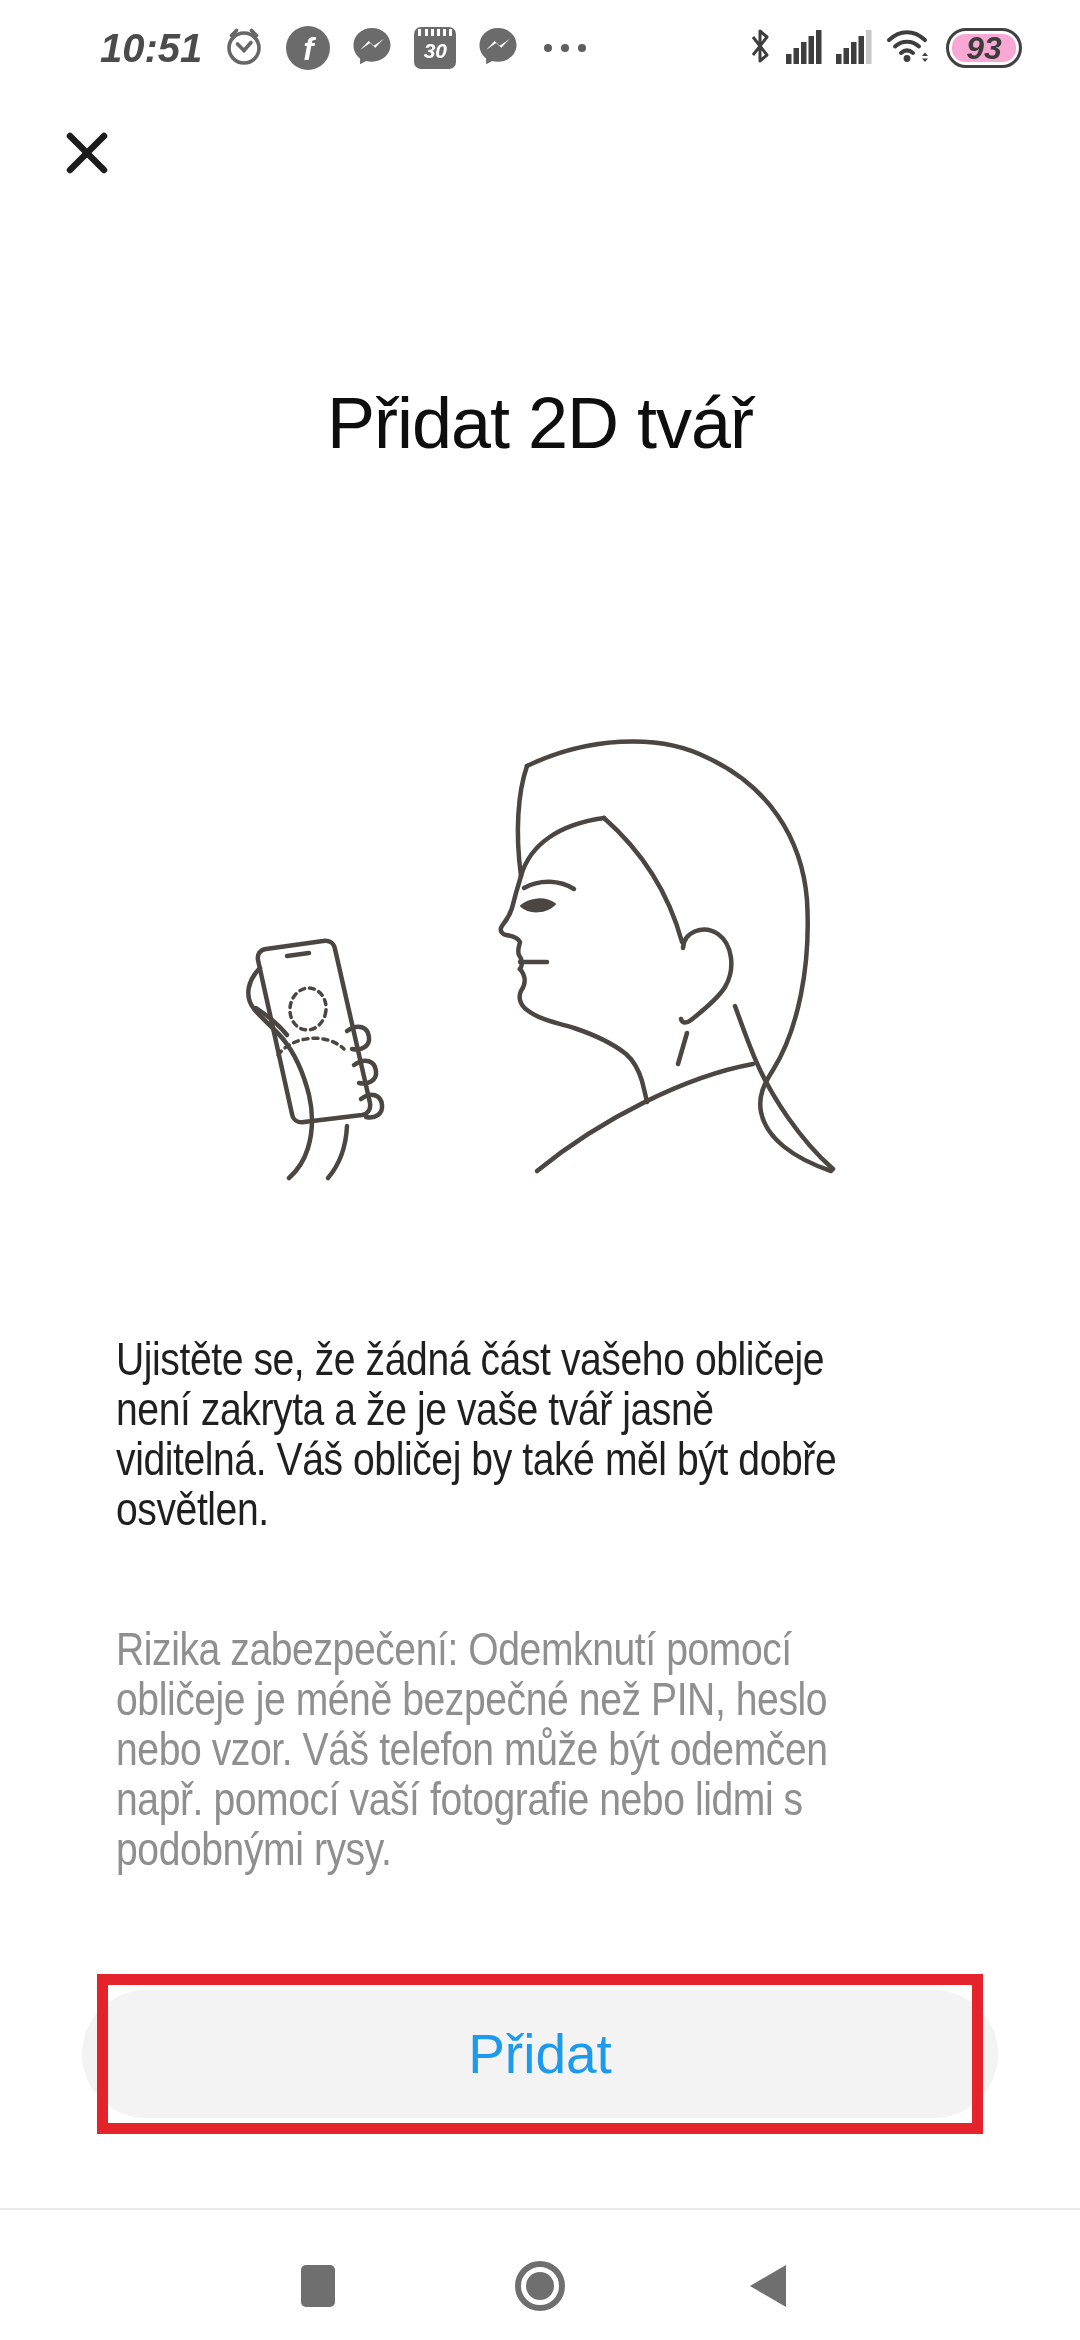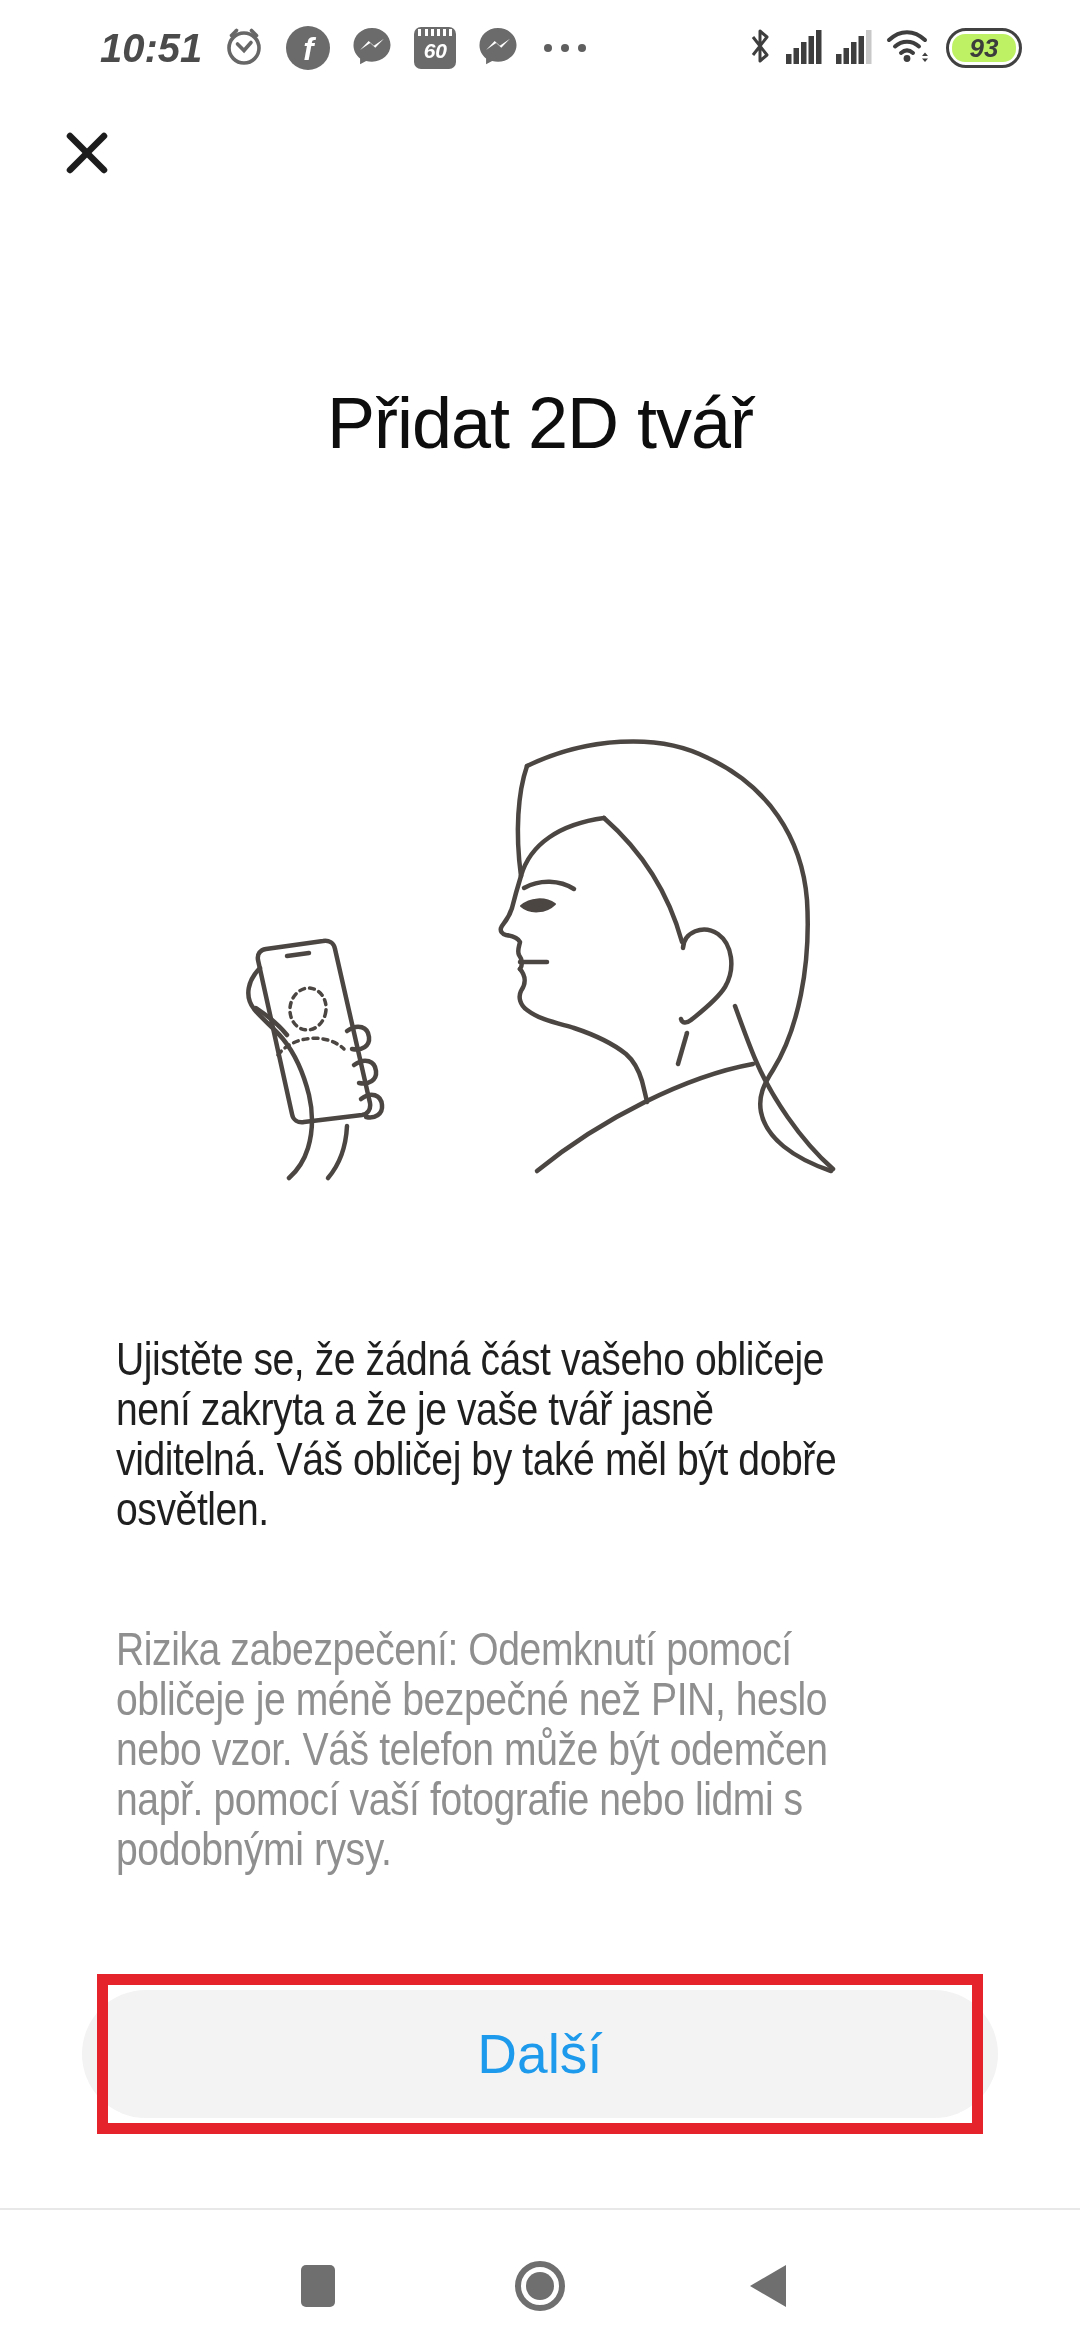--- a/index.html
+++ b/index.html
@@ -34,23 +34,23 @@
   .cal-day{ color:#fff; font-size:21px; font-weight:700; margin-top:6px; letter-spacing:0; }
   .cal-holes{ position:absolute; top:2px; left:4px; right:4px; display:flex; justify-content:space-between; }
   .cal-holes i{ width:3px; height:7px; background:#fff; display:block; }
   .dots{ display:flex; gap:9px; align-items:center; margin-left:4px; }
   .dots i{ width:8px; height:8px; border-radius:50%; background:#5f5f5f; display:block; }
   .battery{
     width:76px; height:40px; border:3.5px solid #414141; border-radius:20px;
     padding:3px; display:flex;
   }
   .battery-fill{
-    flex:1; background:#bef264; border-radius:13px;
+    flex:1; background:#f9a8d4; border-radius:13px;
     display:flex; align-items:center; justify-content:center;
-    font-size:26px; font-weight:700; color:#3c3c3c;
+    font-size:32px; font-weight:700; color:#3c3c3c;
   }
 
   
   .close-btn{ position:absolute; left:58px; top:124px; width:58px; height:58px; }
 
   
   .page-title{
     position:absolute; top:382px; left:0; width:100%;
     text-align:center; font-size:72px; font-weight:400; color:#0e0e0e;
     letter-spacing:-1px;
@@ -132,21 +132,21 @@
 
     <span class="cal-badge">
       <span class="cal-holes">
           <i></i>
           <i></i>
           <i></i>
           <i></i>
           <i></i>
           <i></i>
         </span>
-      <span class="cal-day">60</span>
+      <span class="cal-day">30</span>
     </span>
 
     <span>
       <svg width="44" height="44" viewBox="0 0 24 24">
         <path d="M12 2.2 C6.3 2.2 1.9 6.4 1.9 11.6 C1.9 14.5 3.3 17.1 5.5 18.8 L5.5 22 L8.8 20.2 C9.8 20.5 10.9 20.6 12 20.6 C17.7 20.6 22.1 16.5 22.1 11.5 C22.1 6.4 17.7 2.2 12 2.2 Z" fill="#6b6b6b"></path>
         <path d="M5.5 14.2 L10.2 9.3 L13 11.8 L18.5 8 L13.8 12.9 L11 10.4 Z" fill="#ffffff"></path>
       </svg>
     </span>
 
     <span class="dots">
@@ -259,21 +259,21 @@
 </div>
 
 <div class="para para-note">
   <div>Rizika zabezpečení: Odemknutí pomocí</div>
   <div>obličeje je méně bezpečné než PIN, heslo</div>
   <div>nebo vzor. Váš telefon může být odemčen</div>
   <div>např. pomocí vaší fotografie nebo lidmi s</div>
   <div>podobnými rysy.</div>
 </div>
 
-<button class="next-button">Další</button>
+<button class="next-button">Přidat</button>
 <div class="annotation-rect"></div>
 
 <div class="nav-bar">
   <div class="nav-divider"></div>
   <div class="nav-square"></div>
   <div class="nav-circle">
       <i></i>
     </div>
   <div class="nav-triangle"></div>
 </div>

